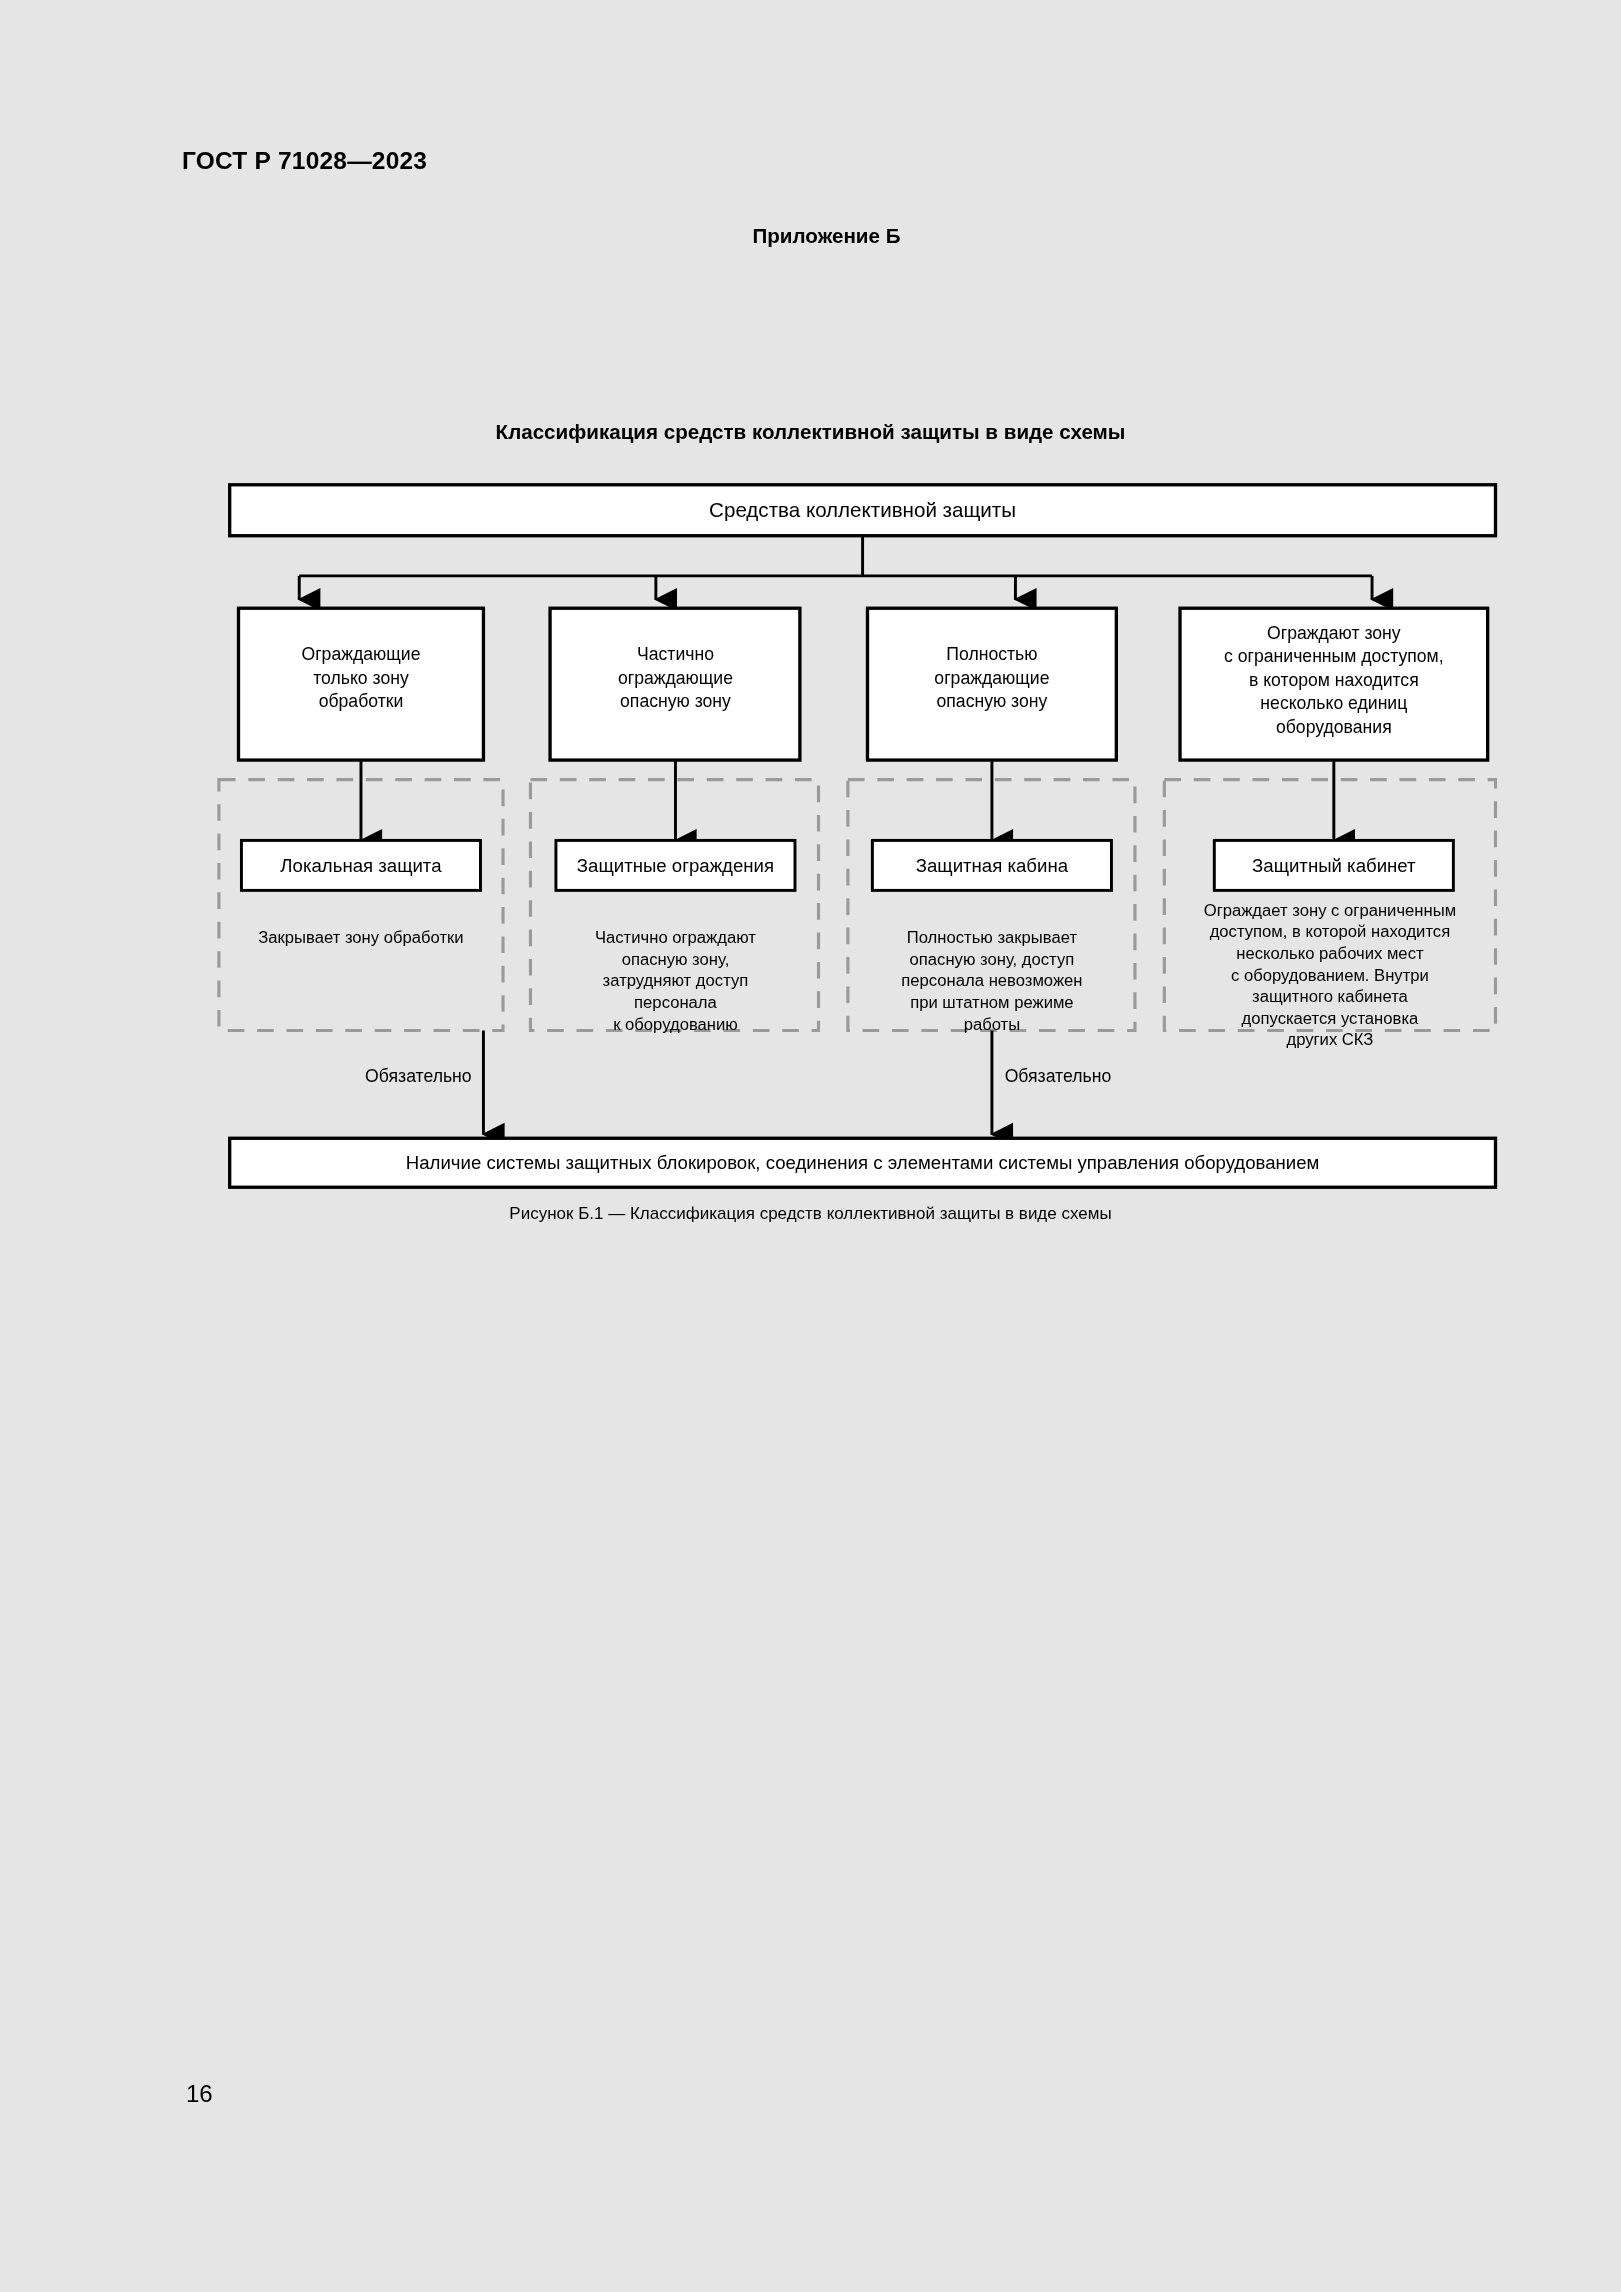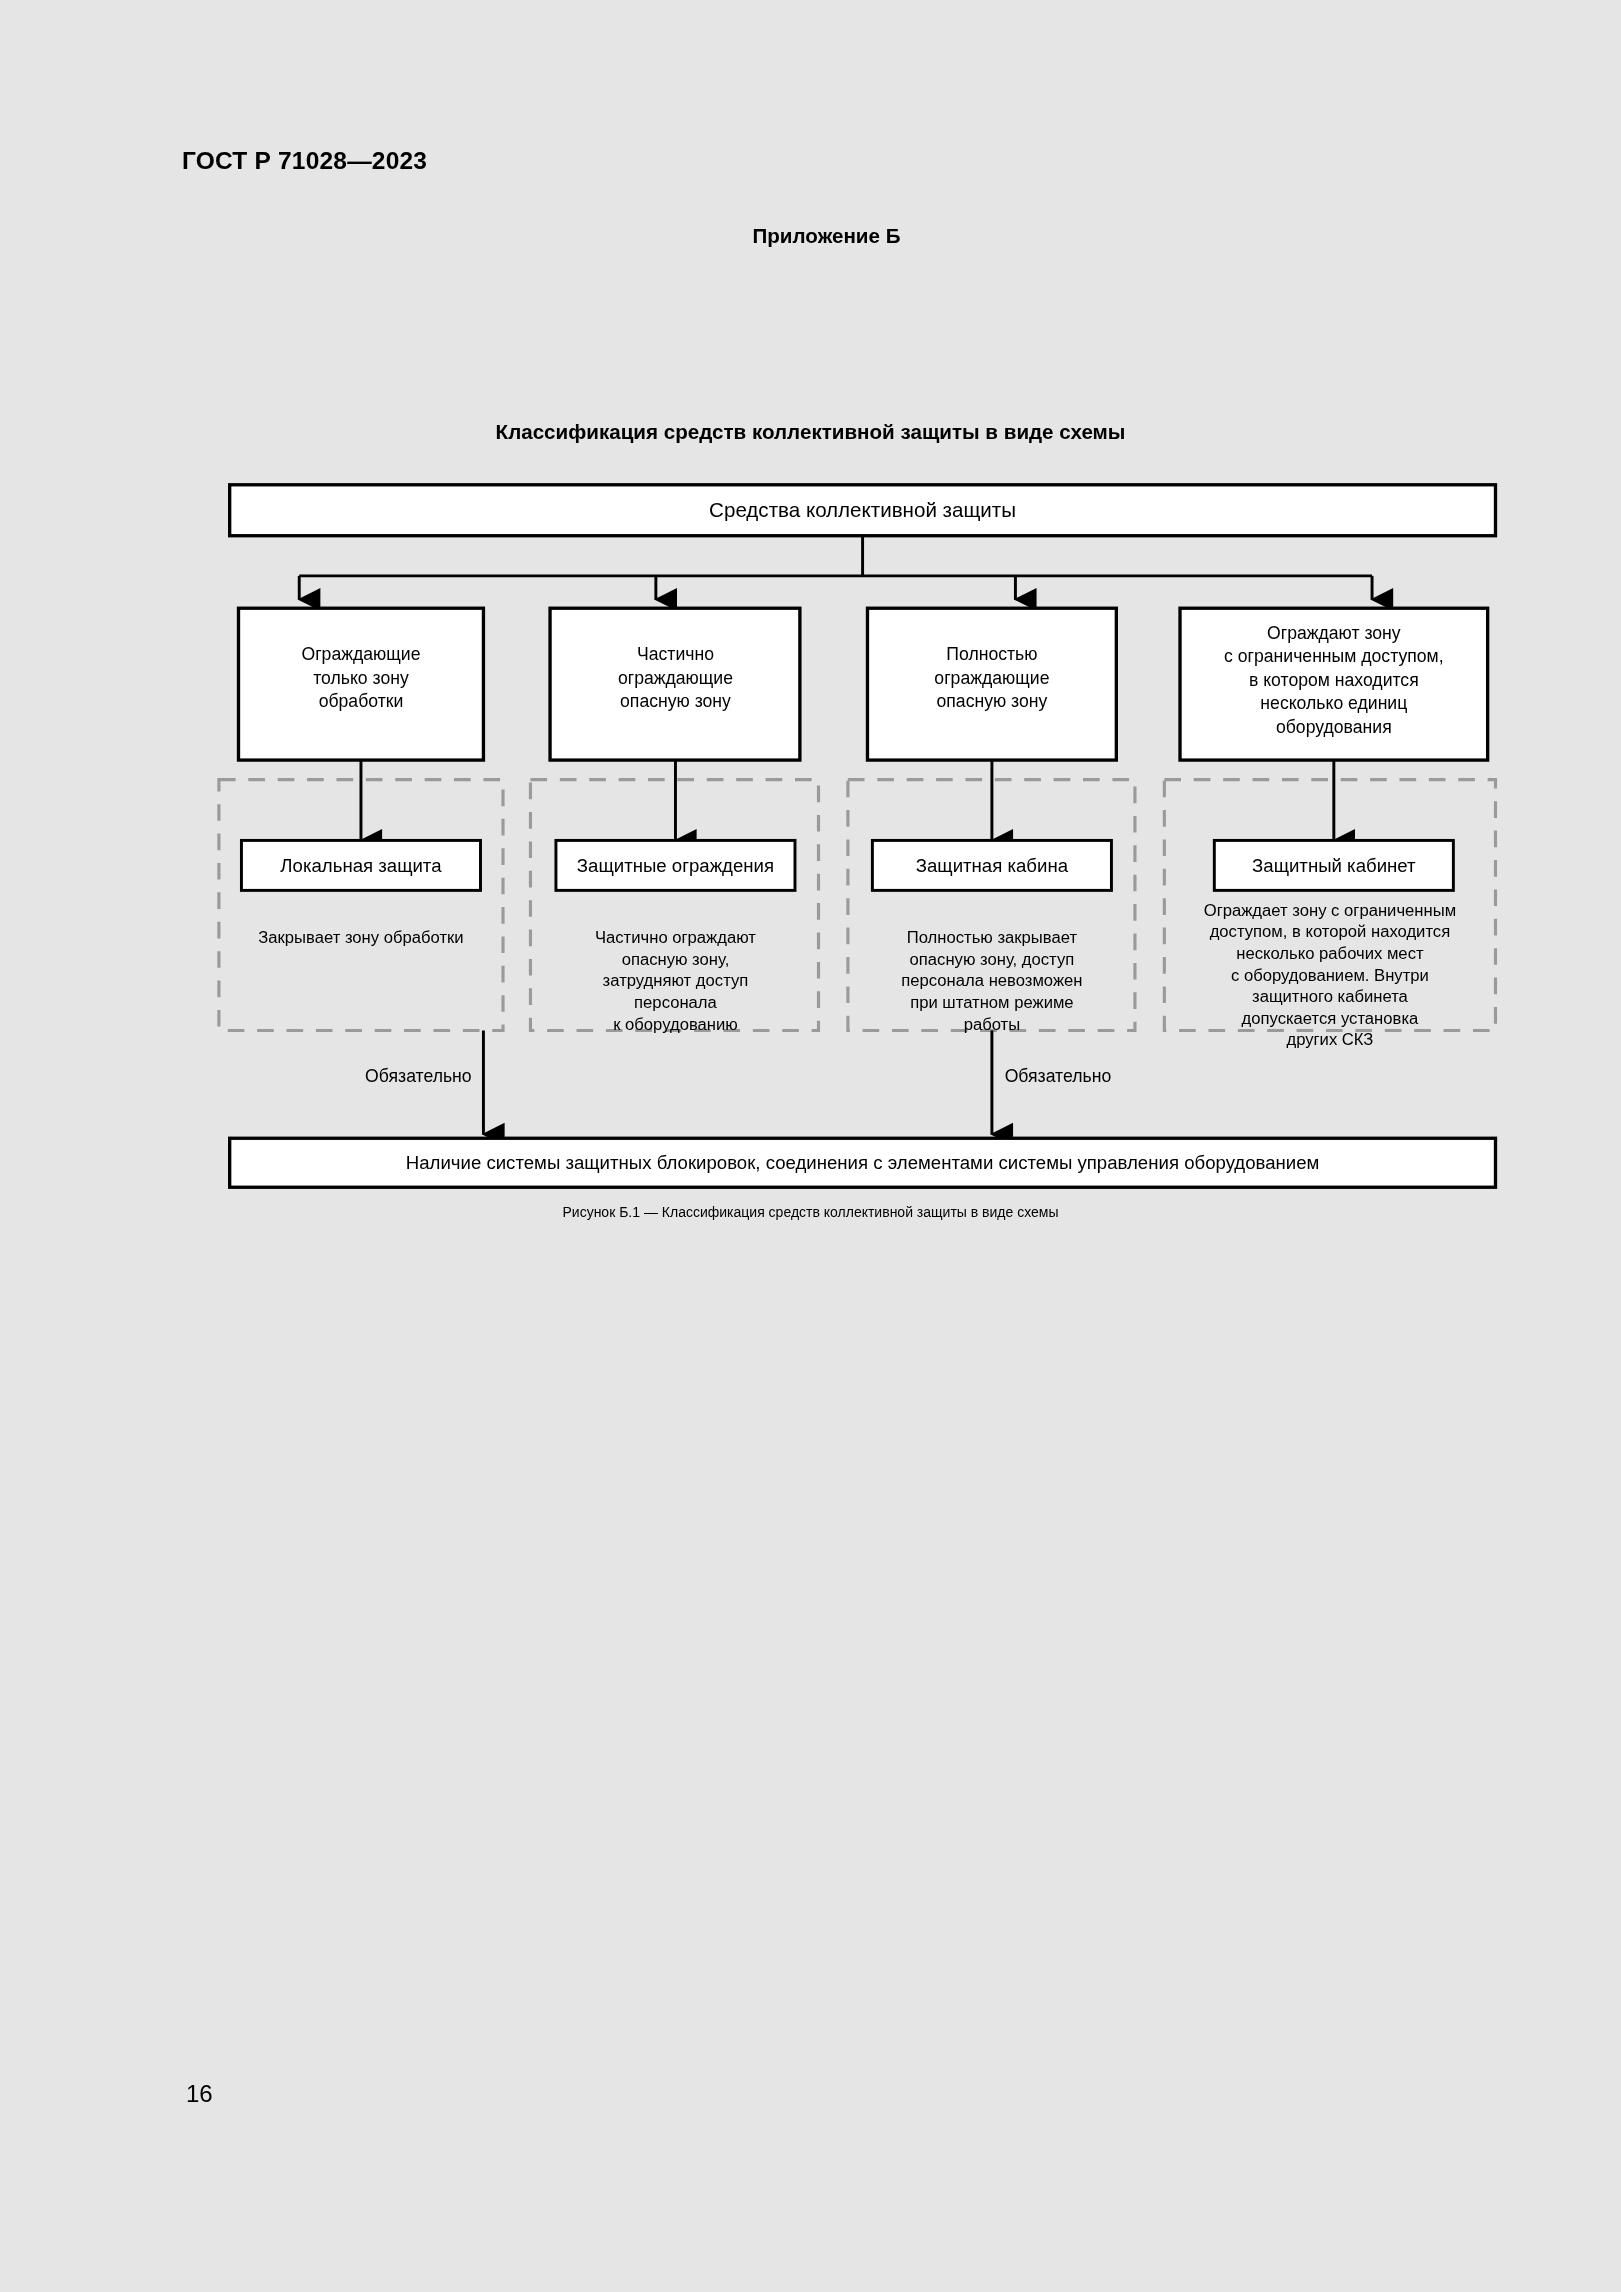--- a/index.html
+++ b/index.html
@@ -102,21 +102,21 @@
     fill: none;
   }
 
   
   .figure-caption {
     position: absolute;
     left: 0;
     top: 1204px;
     width: 1621px;
     text-align: center;
-    font-size: 14px;
+    font-size: 17px;
     white-space: nowrap;
   }
 
   
   .folio {
     position: absolute;
     left: 186px;
     top: 2080px;
     font-size: 24px;
   }

